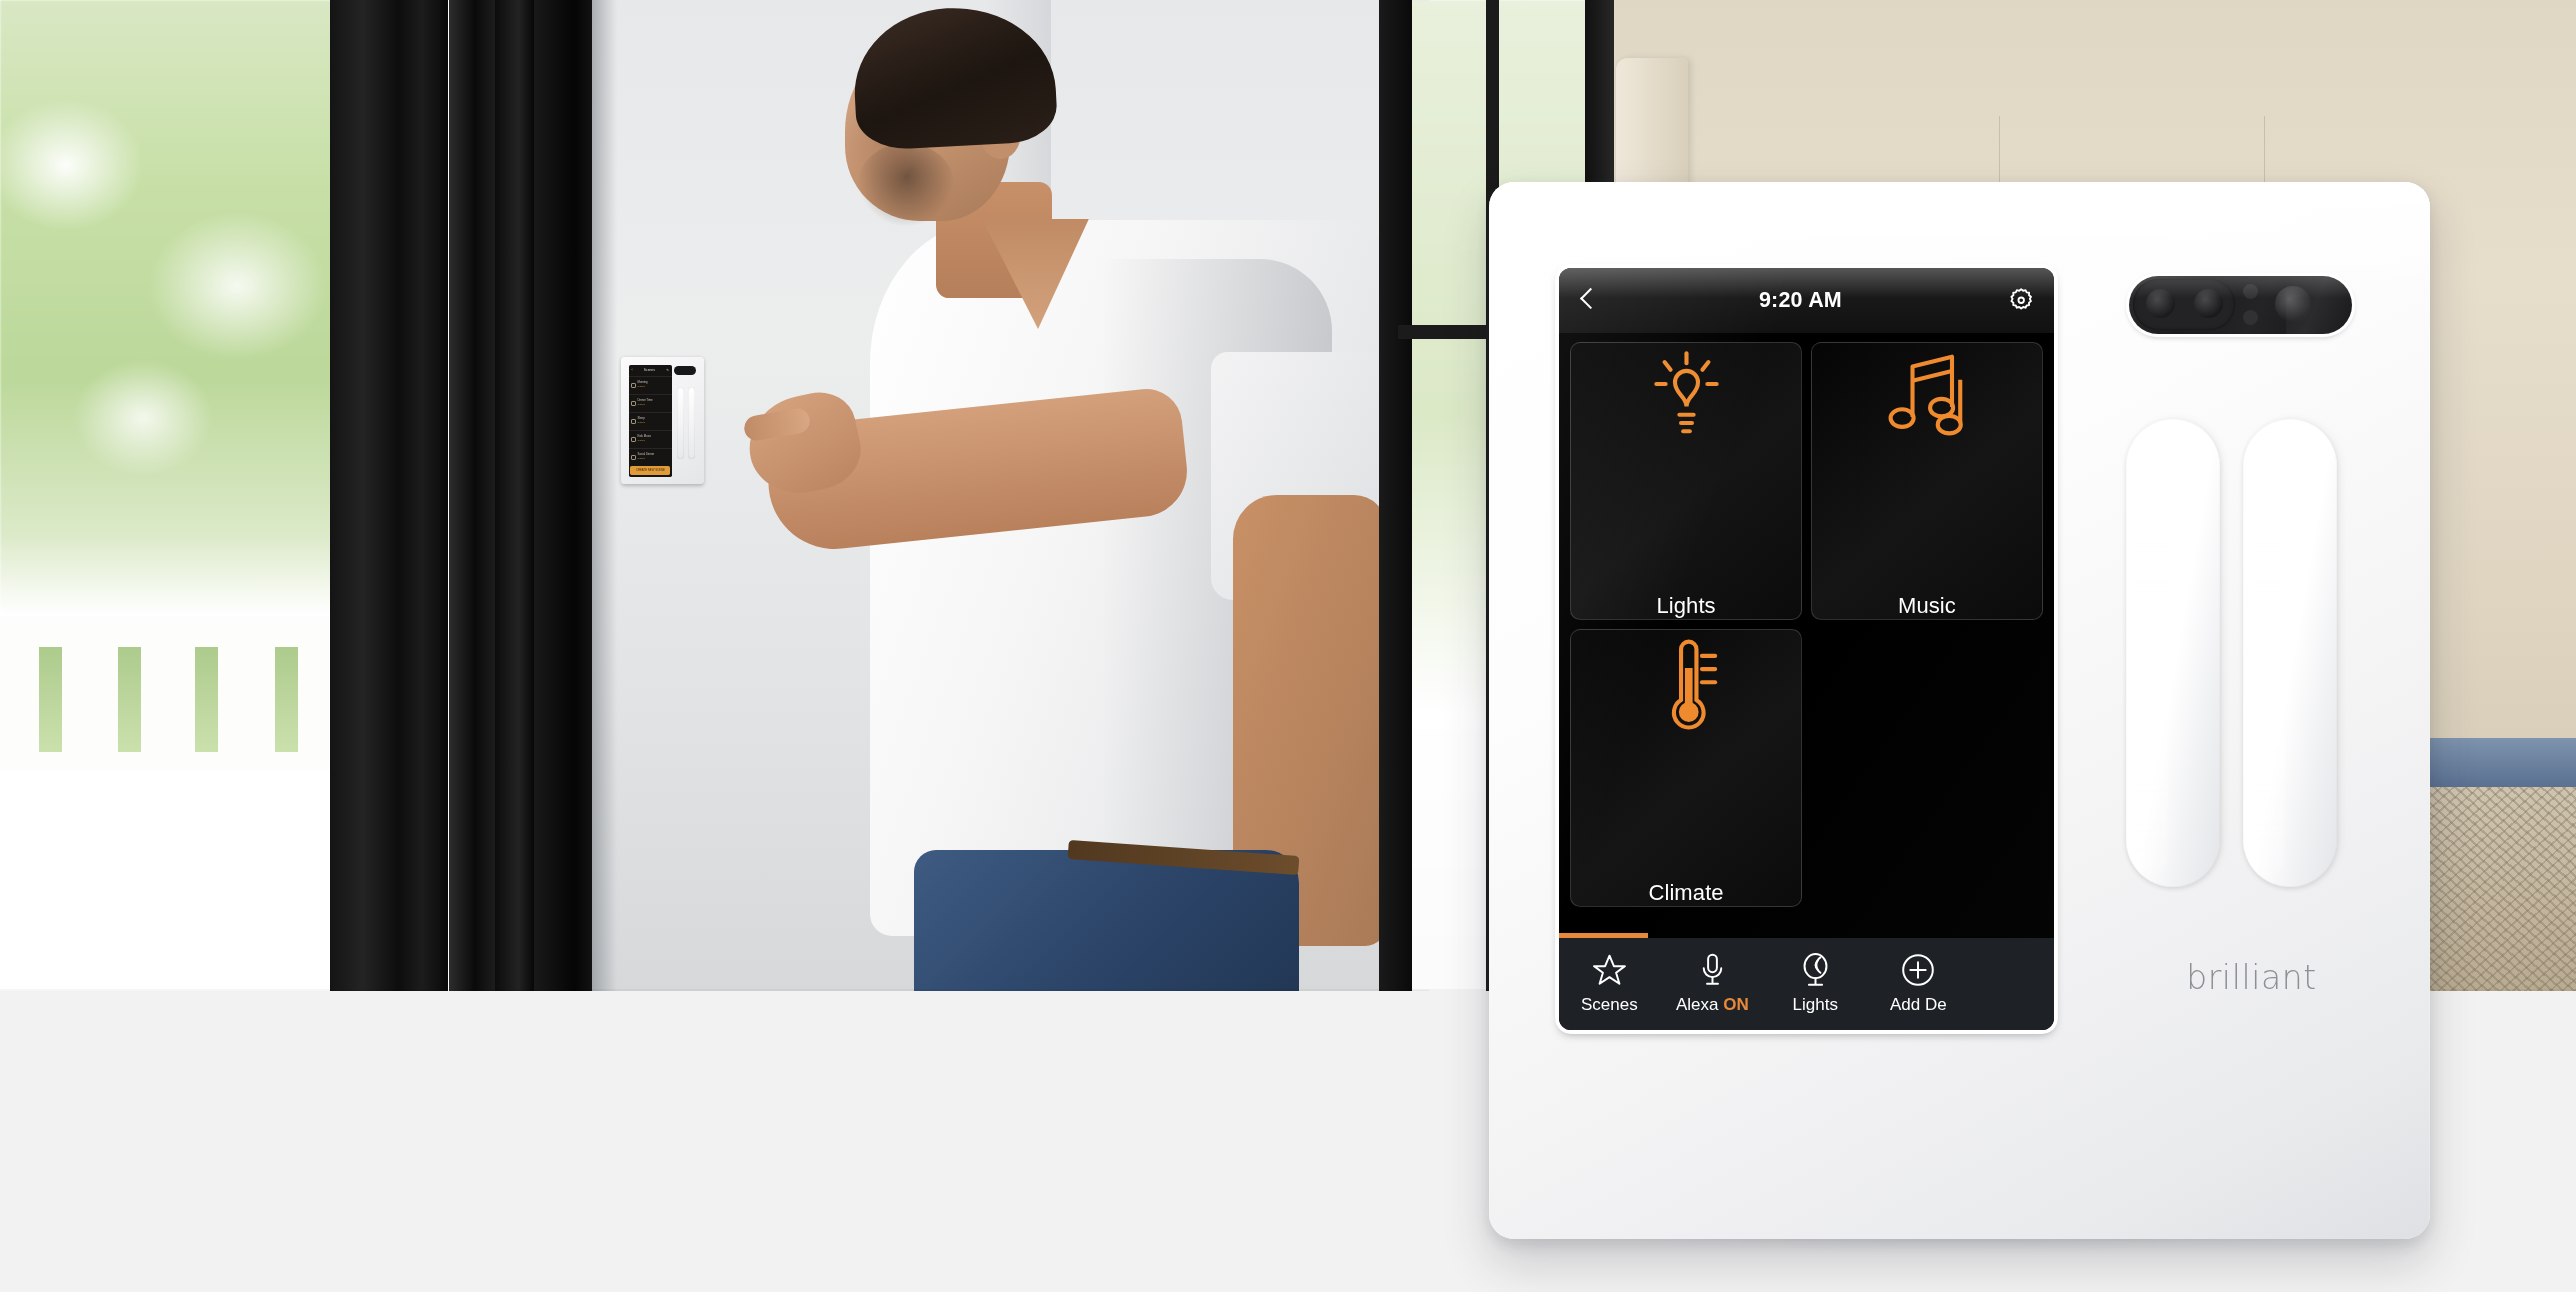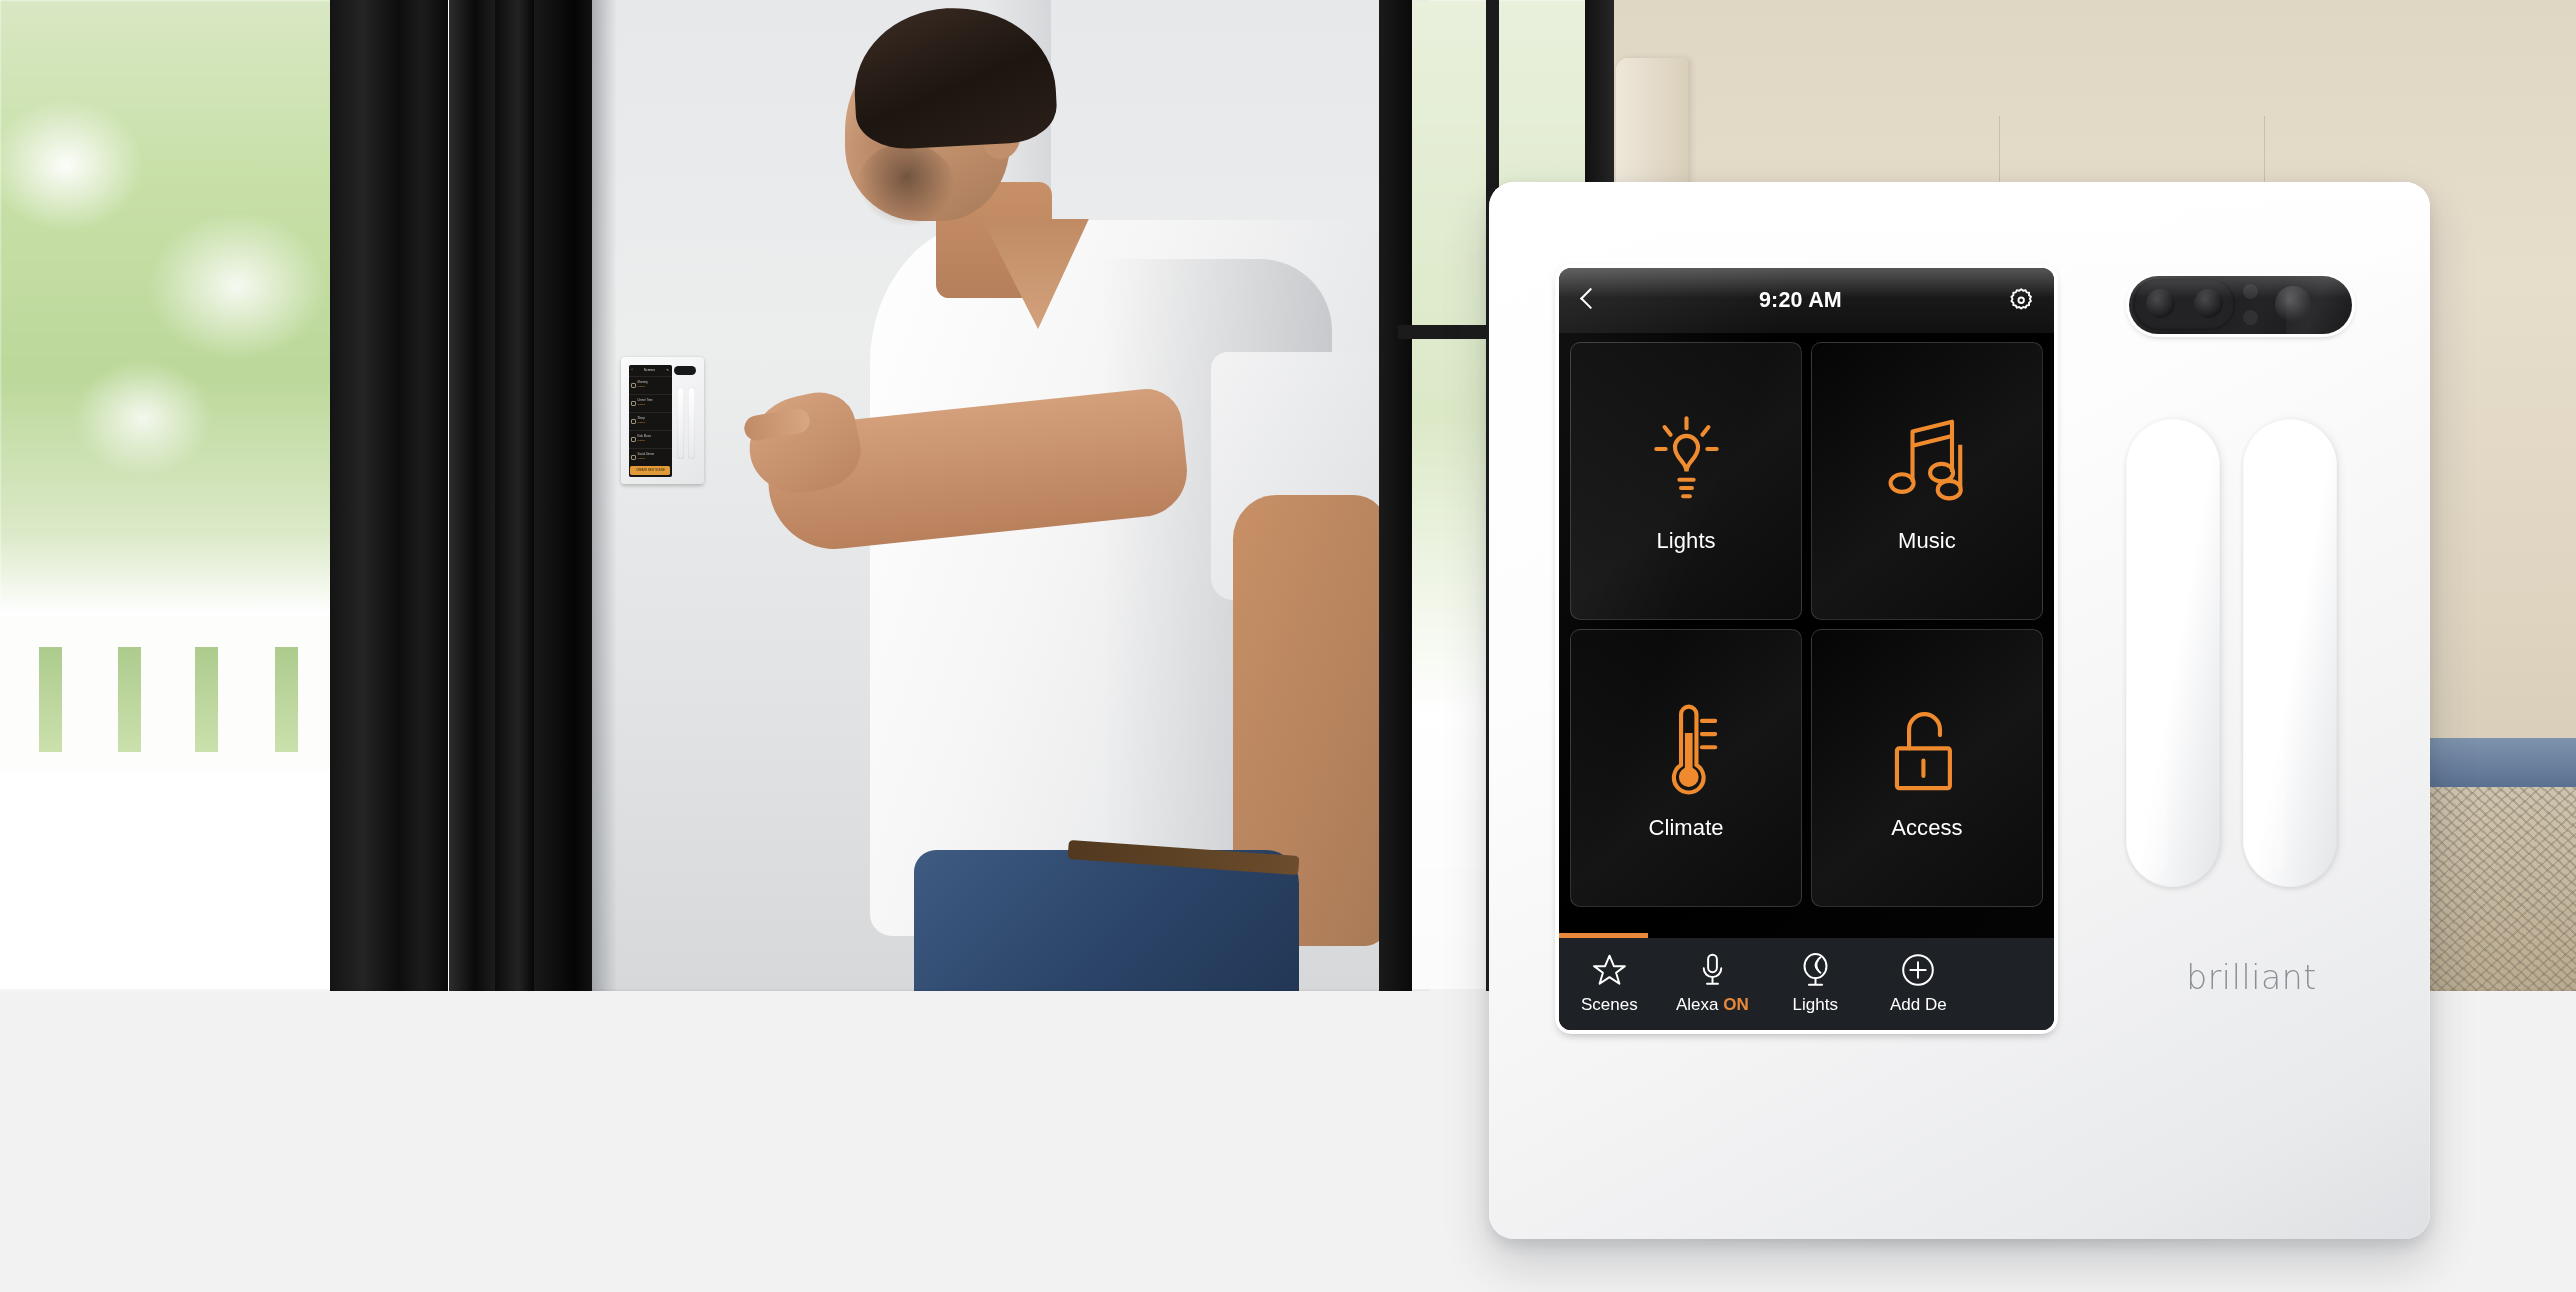--- a/index.html
+++ b/index.html
@@ -273,21 +273,21 @@
 
   .tiles {
     position:relative; padding:8.8px 11px 0 11px;
     display:grid; grid-template-columns:1fr 1fr; grid-template-rows:1fr 1fr;
     gap:8.8px; height:574px;
   }
   .tile {
     border:0.8px solid rgba(255,255,255,.16);
     border-radius:10px;
     background:linear-gradient(140deg,#050505,#151515 55%,#0b0b0b);
-    display:flex; flex-direction:column; align-items:center; justify-content:center;
+    display:flex; flex-direction:column; align-items:center; justify-content:space-between;
     position:relative;
   }
   .tile .ticon { height:110px; display:flex; align-items:center; justify-content:center; }
   .tile .tlabel { color:#fff; font-size:22px; margin-top:10px; letter-spacing:0.1px;}
 
   .pageind {
     position:absolute; left:0; top:665px; width:495px; height:5px;
     background:transparent;
   }
   .pageind .fill {
@@ -525,32 +525,20 @@
               <line x1="94" y1="62" x2="118" y2="62"></line>
               <line x1="94" y1="86" x2="118" y2="86"></line>
             </g>
             <circle cx="70" cy="140" r="18" fill="#ef8b2e"></circle>
             <rect x="63" y="60" width="14" height="80" fill="#ef8b2e"></rect>
           </svg>
         </div>
         <div class="tlabel">Climate</div>
       </div>
 
-      <div class="tile">
-        <div class="ticon">
-          <svg width="80" height="94" viewBox="0 0 145 170">
-            <g fill="none" stroke="#ef8b2e" stroke-width="7.5" stroke-linecap="round" stroke-linejoin="round">
-              <rect x="18" y="82" width="96" height="72" rx="4"></rect>
-              <path d="M40 82V48a28 28 0 0 1 56 0v10"></path>
-              <line x1="66" y1="104" x2="66" y2="132"></line>
-            </g>
-          </svg>
-        </div>
-        <div class="tlabel">Access</div>
-      </div>
 
     </div>
 
     <div class="pageind">
       <div class="fill" id="pageind-fill" style="width: 18%; background: rgb(232, 136, 58);"></div>
     </div>
 
     <div class="navbar">
 
       <div class="navitem">

